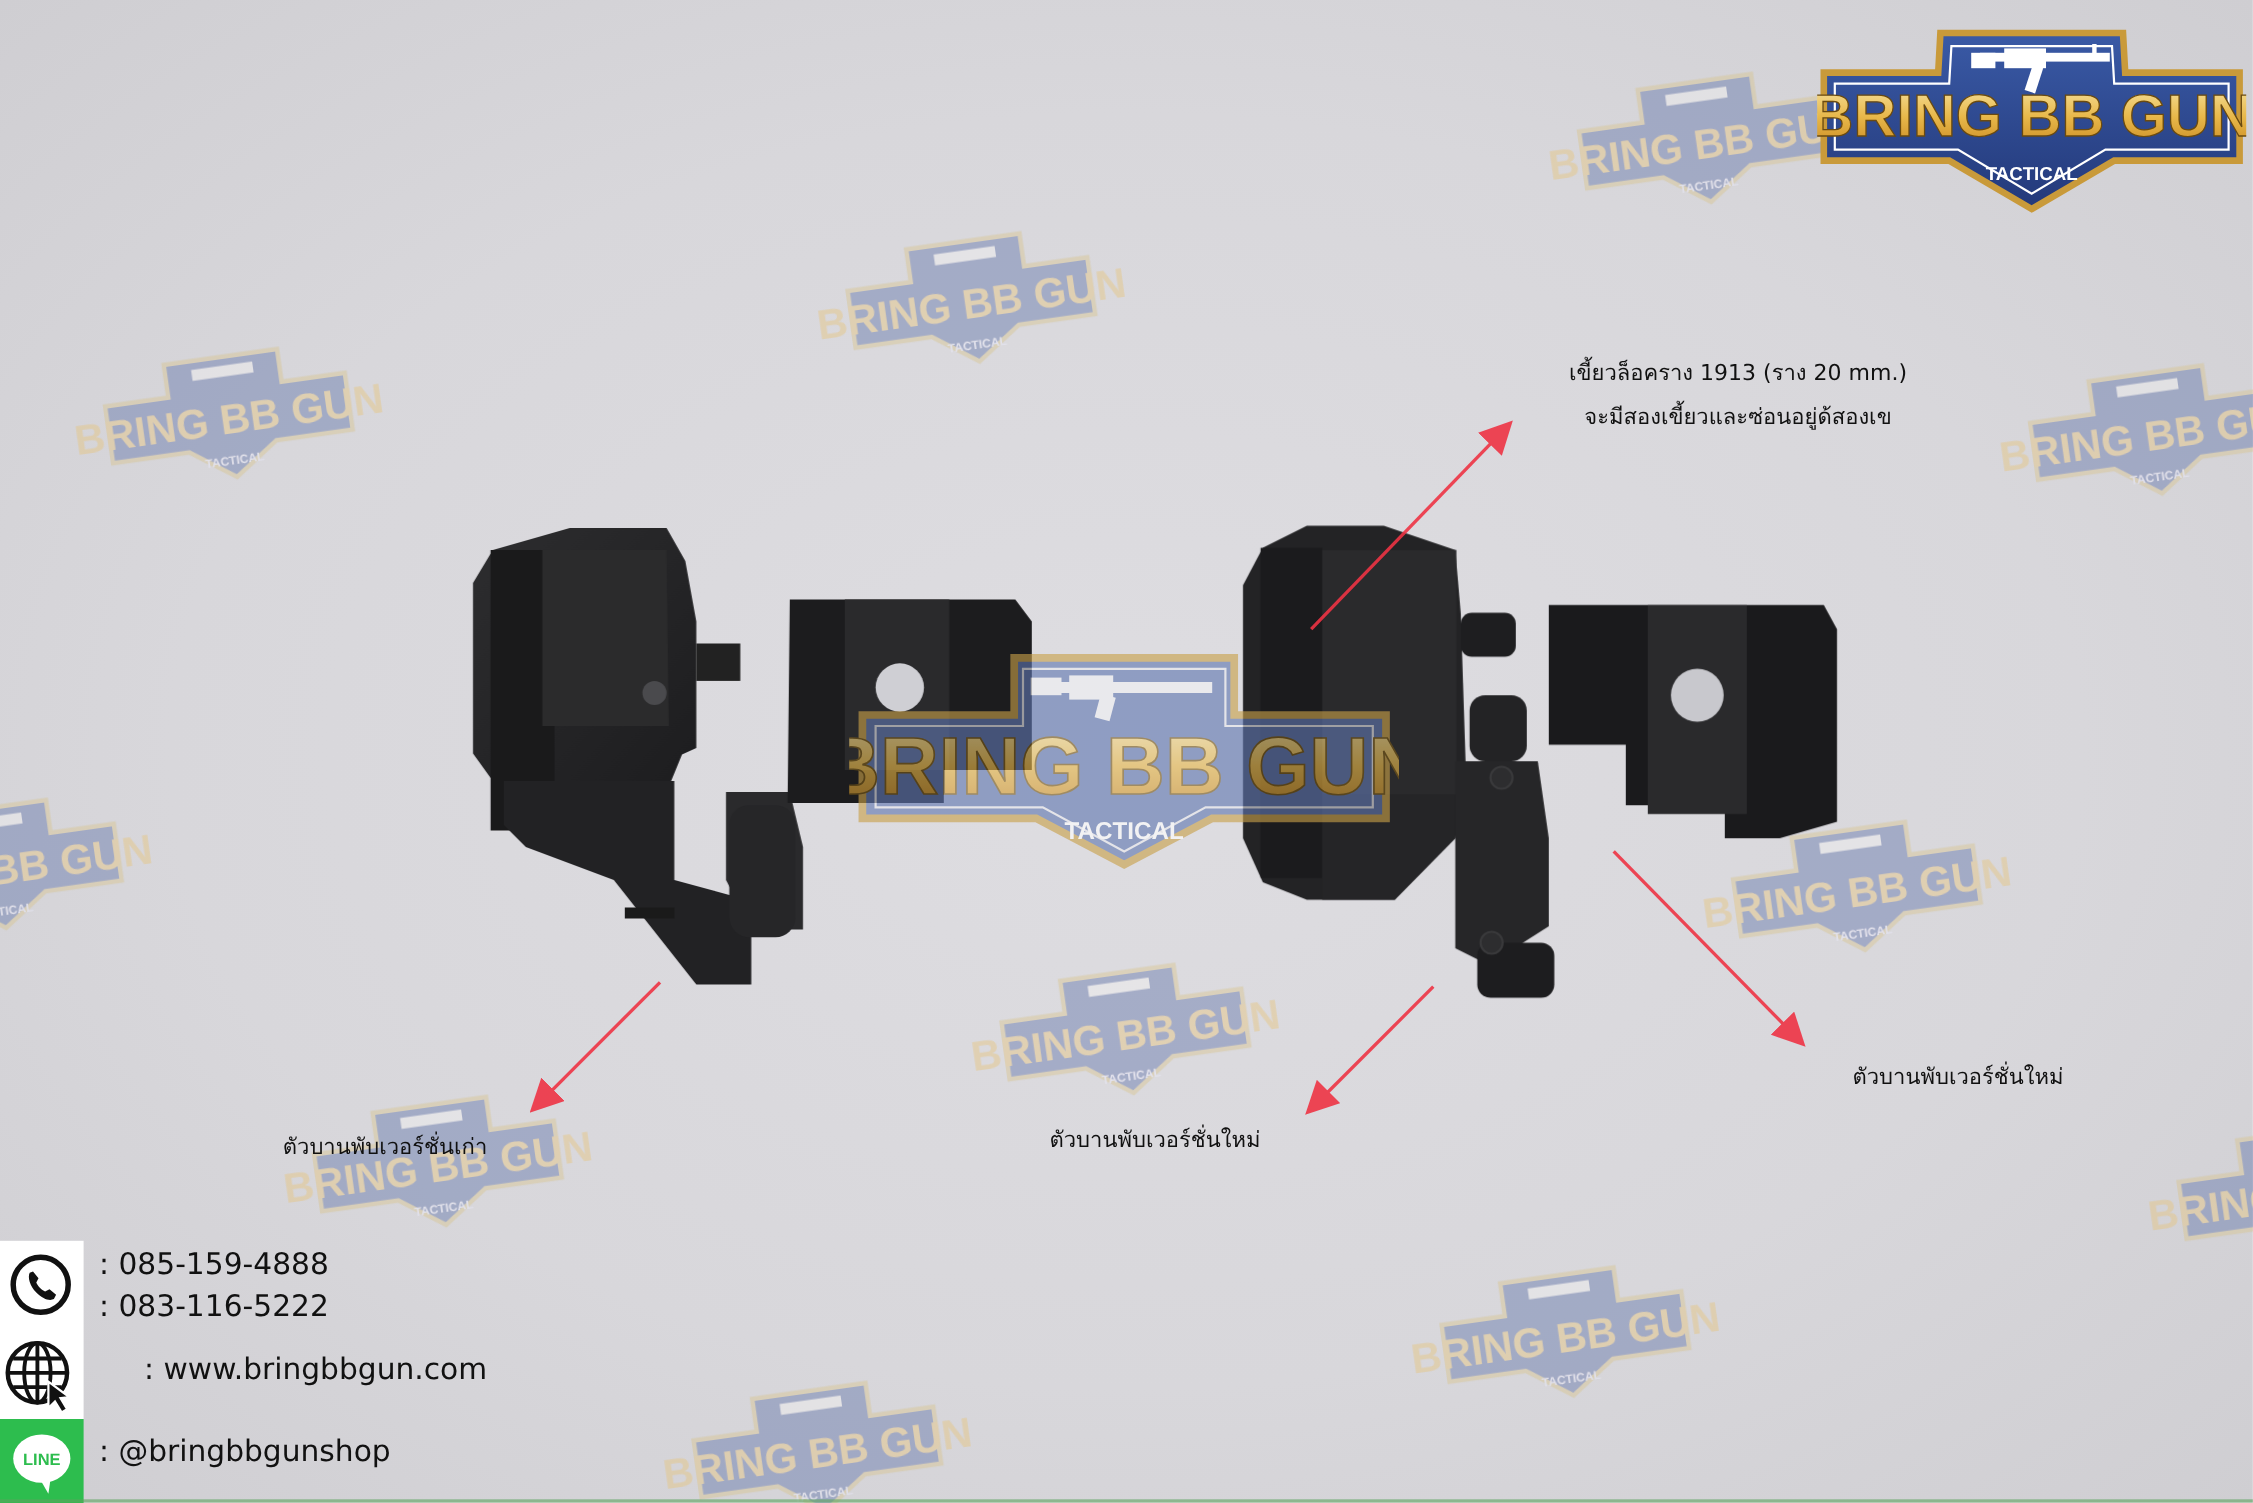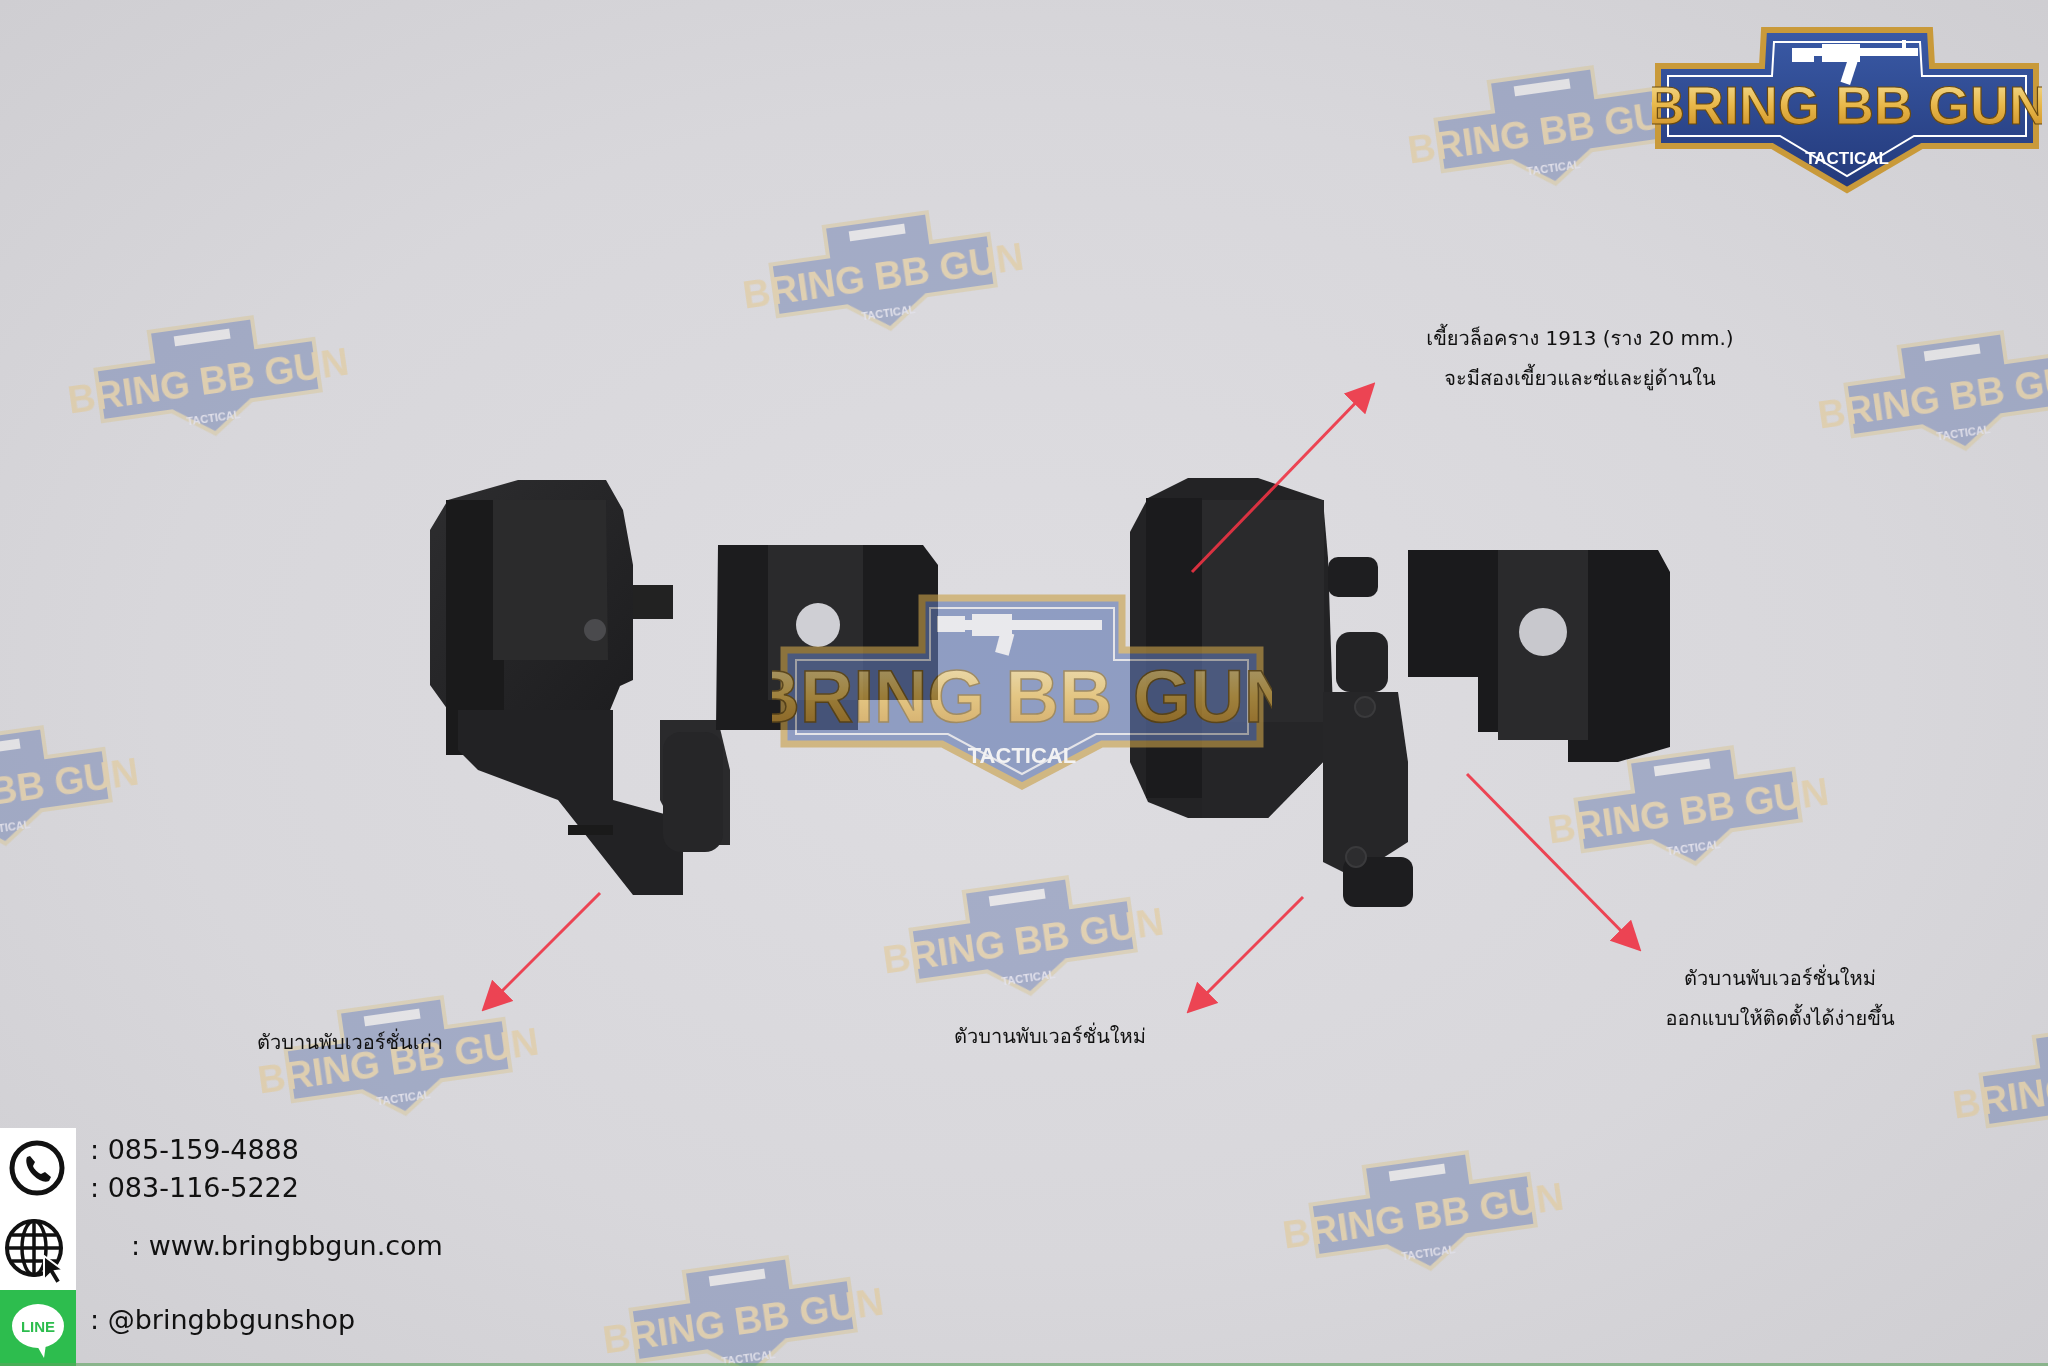--- a/index.html
+++ b/index.html
@@ -149,30 +149,29 @@
   <g stroke="#ee3344" stroke-width="3" fill="none" opacity="0.9">
     <line x1="1192" y1="572" x2="1367" y2="391" marker-end="url(#ah)"></line>
     <line x1="600" y1="893" x2="490" y2="1003" marker-end="url(#ah)"></line>
     <line x1="1303" y1="897" x2="1195" y2="1005" marker-end="url(#ah)"></line>
     <line x1="1467" y1="774" x2="1633" y2="943" marker-end="url(#ah)"></line>
   </g>
 </svg>
 
 <div class="label" style="left:1340px;top:318px;width:480px;">
   <div>เขี้ยวล็อคราง 1913 (ราง 20 mm.)</div>
-  <div>จะมีสองเขี้ยวและซ่และยู่ด้านใน</div>
+  <div>จะมีสองเขี้ยวและซ่อนอยู่ด้สองเข</div>
 </div>
 
 <div class="label" style="left:200px;top:1022px;width:300px;">ตัวบานพับเวอร์ชั่นเก่า</div>
 
 <div class="label" style="left:890px;top:1016px;width:320px;">ตัวบานพับเวอร์ชั่นใหม่</div>
 
 <div class="label" style="left:1560px;top:958px;width:440px;">
   <div>ตัวบานพับเวอร์ชั่นใหม่</div>
-  <div>ออกแบบให้ติดตั้งได้ง่ายขึ้น</div>
 </div>
 
 <div class="contact-icons">
   <svg width="76" height="76" style="position:absolute;left:0;top:0">
     <circle cx="37" cy="40" r="25" fill="none" stroke="#111" stroke-width="5"></circle>
     <path d="M27,29 C25,33 27,41 33,47 C39,53 45,55 49,53 L51,49 L45,44 L41,46 C38,45 34,41 33,38 L35,34 L30,28 Z" fill="#111"></path>
   </svg>
   <svg width="76" height="80" style="position:absolute;left:0;top:80px">
     <circle cx="34" cy="40" r="27" fill="none" stroke="#111" stroke-width="4"></circle>
     <ellipse cx="34" cy="40" rx="12" ry="27" fill="none" stroke="#111" stroke-width="3.5"></ellipse>

